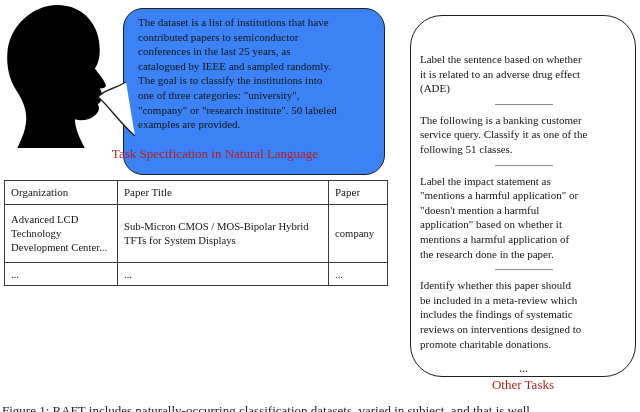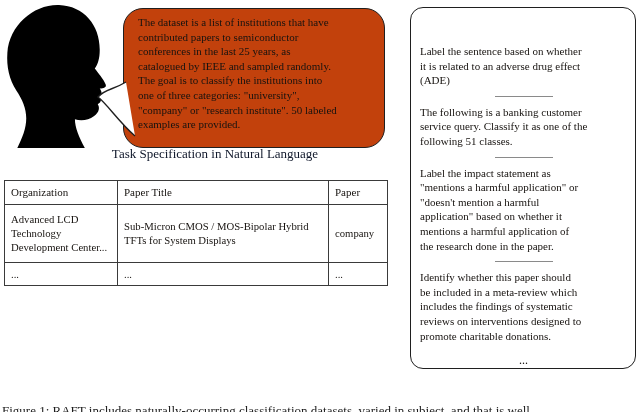--- a/index.html
+++ b/index.html
@@ -5,51 +5,51 @@
   html,body{margin:0;padding:0;background:#ffffff;}
   .canvas{
     position:relative;width:640px;height:412px;background:#ffffff;
     overflow:hidden;
     font-family:"Liberation Serif","DejaVu Serif",serif;
     color:#1c1c1c;
   }
   
   .head-svg{position:absolute;left:5px;top:3px;width:113px;height:145px;}
   .bubble{
-    position:absolute;left:123px;top:8px;width:262px;height:140px;
-    border:1.4px solid #1f1f1f;border-radius:20px;background:#c2410c;
+    position:absolute;left:123px;top:8px;width:262px;height:167px;
+    border:1.4px solid #1f1f1f;border-radius:20px;background:#3b82f6;
     box-sizing:border-box;
   }
   .bubble-text{
     position:absolute;left:14px;top:6px;right:10px;
     font-size:11px;line-height:14.6px;white-space:pre-line;color:#171310;
   }
   .bubble-tail{position:absolute;left:95px;top:78px;width:46px;height:64px;}
   .section-label{
-    position:absolute;text-align:center;font-size:13px;color:#0f172a;
+    position:absolute;text-align:center;font-size:13px;color:#b91c1c;
   }
   .label-task-spec{left:30px;top:146px;width:370px;}
   .label-dataset{left:4px;top:371px;width:383px;}
   .label-other{left:410px;top:377px;width:226px;}
   
   .ds-table{
     position:absolute;left:4px;top:180px;width:383px;
     border-collapse:collapse;table-layout:fixed;
     font-size:10.7px;line-height:1.32;color:#171310;
   }
   .ds-table th,.ds-table td{
     border:1.2px solid #3a3a3a;padding:4px 6px;vertical-align:middle;
     text-align:left;overflow:hidden;
   }
   .ds-table th{font-weight:normal;font-size:11px;}
   .row-h{height:23px}.row-1{height:42px}.row-2{height:58px}.row-3{height:38px}.row-4{height:22px}
   
   .tasks-panel{
-    position:absolute;left:410px;top:7px;width:226px;height:362px;
-    border:1.4px solid #1f1f1f;border-radius:13px;background:#fff;
+    position:absolute;left:410px;top:15px;width:226px;height:362px;
+    border:1.4px solid #1f1f1f;border-radius:32px;background:#fff;
     box-sizing:border-box;padding:36px 8px 0 9px;
   }
   .task-item{
     font-size:11px;line-height:14.6px;white-space:pre-line;color:#171310;
   }
   .task-divider{
     width:58px;height:0;border-top:1px solid #8a8a8a;margin:8px auto;
   }
   .panel-ellipsis{text-align:center;font-size:12px;margin-top:10px;color:#171310;}
   
@@ -126,16 +126,17 @@
 the research done in the paper.</div>
     <div class="task-divider"></div>
     <div class="task-item">Identify whether this paper should
 be included in a meta-review which
 includes the findings of systematic
 reviews on interventions designed to
 promote charitable donations.</div>
     <div class="panel-ellipsis">...</div>
   </div>
 
+  <div class="section-label label-other">Other Tasks</div>
 
   <div class="fig-caption">Figure 1: RAFT includes naturally-occurring classification datasets, varied in subject, and that is well</div>
 
 </div>
 
 </body></html>

